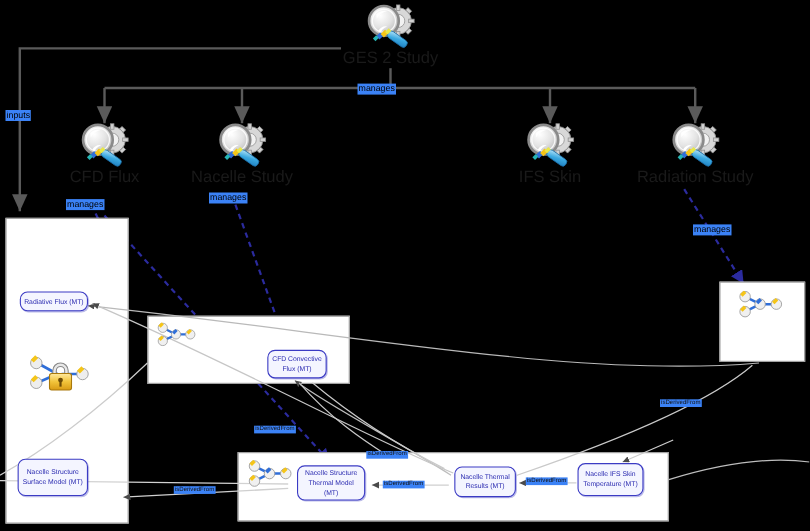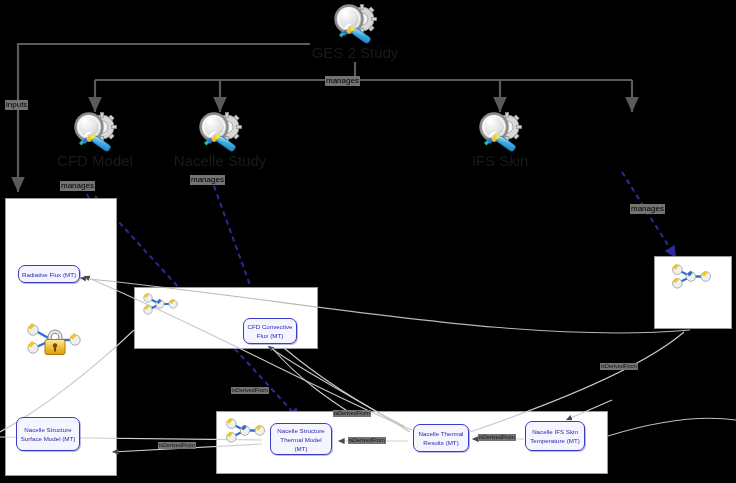--- a/index.html
+++ b/index.html
@@ -66,21 +66,21 @@
     border:1px solid #7a7ad0;
     border-radius:7px;
     background:#eceefc;
     z-index:-1;
   }
   .node span{display:block;}
 
   
   .elabel{
     position:absolute;
-    background:#737373;
+    background:#3b82f6;
     color:#000;
     font-size:8px;
     line-height:10px;
     padding:0 1px;
     white-space:nowrap;
   }
   .elabel.sm{font-size:5.5px;line-height:7px;color:#111;}
 
   
   .neticon{position:absolute;}
@@ -235,37 +235,43 @@
     <svg class="ico" viewBox="0 0 52 46">
         <use href="#studyIcon"></use>
       </svg>
     <span class="lbl">GES 2 Study</span>
   </div>
 
   <div class="study" style="left:35px;top:110px;">
     <svg class="ico" viewBox="0 0 52 46">
         <use href="#studyIcon"></use>
       </svg>
-    <span class="lbl">CFD Model</span>
+    <span class="lbl">CFD Flux</span>
   </div>
 
   <div class="study" style="left:160px;top:110px;">
     <svg class="ico" viewBox="0 0 52 46">
         <use href="#studyIcon"></use>
       </svg>
     <span class="lbl">Nacelle Study</span>
   </div>
 
   <div class="study" style="left:440px;top:110px;">
     <svg class="ico" viewBox="0 0 52 46">
         <use href="#studyIcon"></use>
       </svg>
     <span class="lbl">IFS Skin</span>
   </div>
 
+  <div class="study" style="left:572px;top:110px;">
+    <svg class="ico" viewBox="0 0 52 46">
+        <use href="#studyIcon"></use>
+      </svg>
+    <span class="lbl">Radiation Study</span>
+  </div>
 
   <div class="elabel" style="left:5px;  top:100px;text-align:right;">inputs</div>
   <div class="elabel" style="left:325px;top:76px;">manages</div>
   <div class="elabel" style="left:60px; top:181px;">manages</div>
   <div class="elabel" style="left:190px;top:175px;">manages</div>
   <div class="elabel" style="left:630px;top:204px;">manages</div>
 
   <div class="elabel sm" style="left:231px;top:387px;">isDerivedFrom</div>
   <div class="elabel sm" style="left:333px;top:410px;">isDerivedFrom</div>
   <div class="elabel sm" style="left:348px;top:437px;">isDerivedFrom</div>

